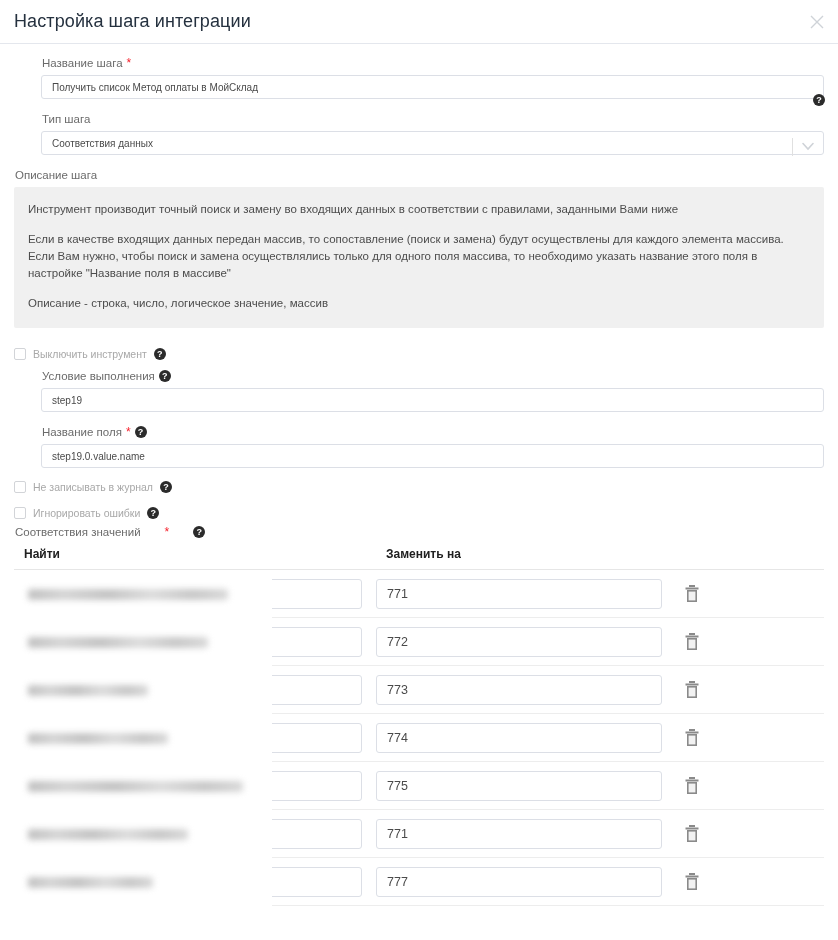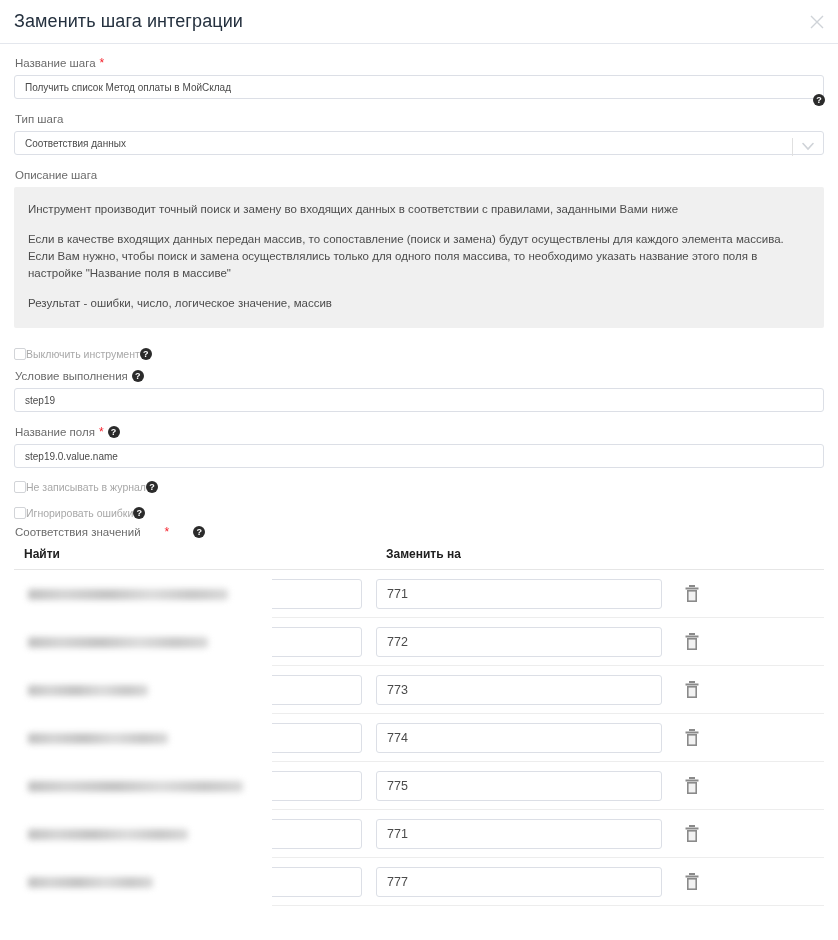--- a/index.html
+++ b/index.html
@@ -56,21 +56,21 @@
     height: 24px;
     border: 1px solid #dcdfe6;
     border-radius: 3px;
     background: #fff;
     display: flex;
     align-items: center;
     padding: 0 10px;
     font-size: 10px;
     color: #4a4a4a;
   }
-  .field-block { margin-bottom: 13px; }
+  .field-block { margin-bottom: 13px; margin-left: 27px; }
 
   .select-box { position: relative; padding-right: 40px; }
   .select-sep {
     position: absolute; right: 30px; top: 6px;
     width: 1px; height: 18px; background: #e0e0e0;
   }
   .caret { position: absolute; right: 9px; top: 10px; }
 
   
   .help-ico {
@@ -92,21 +92,21 @@
   }
   .desc-panel p {
     margin: 0 0 13px 0;
     font-size: 11.5px;
     line-height: 17px;
     color: #4c4c4c;
   }
   .desc-panel p:last-child { margin-bottom: 0; }
 
   
-  .chk-row { display: flex; margin-bottom: 9px; }
+  .chk-row { display: flex; gap: 7px; margin-bottom: 9px; }
   .chk-box {
     width: 12px; height: 12px;
     border: 1px solid #d2d4d8;
     border-radius: 2px; background: #fff;
     flex: 0 0 auto; cursor: pointer;
   }
   .chk-label { font-size: 10.5px; color: #a8a8a8; white-space: nowrap; }
 
   
   .tbl-head {
@@ -163,21 +163,21 @@
     filter: blur(3.2px);
     opacity: .85;
   }
 </style>
 </head>
 <body>
 
 <div class="modal">
 
   <div class="modal-header">
-    <div class="modal-title">Заменить шага интеграции</div>
+    <div class="modal-title">Настройка шага интеграции</div>
     <div class="close-btn">
       <svg width="18" height="18" viewBox="0 0 18 18">
         <path d="M3 3 L15 15 M15 3 L3 15" stroke="#cfd3d8" stroke-width="1.4" fill="none"></path>
       </svg>
     </div>
   </div>
 
   <div class="modal-body">
 
     <div class="help-corner help-ico">?</div>
@@ -201,21 +201,21 @@
           </svg>
         </span>
       </div>
     </div>
 
     <div>
       <div class="field-label">Описание шага</div>
       <div class="desc-panel">
         <p>Инструмент производит точный поиск и замену во входящих данных в соответствии с правилами, заданными Вами ниже</p>
         <p>Если в качестве входящих данных передан массив, то сопоставление (поиск и замена) будут осуществлены для каждого элемента массива. Если Вам нужно, чтобы поиск и замена осуществлялись только для одного поля массива, то необходимо указать название этого поля в настройке "Название поля в массиве"</p>
-        <p>Результат - ошибки, число, логическое значение, массив</p>
+        <p>Описание - строка, число, логическое значение, массив</p>
       </div>
     </div>
 
     <div class="chk-row">
       <span class="chk-box"></span>
       <span class="chk-label">Выключить инструмент</span>
       <span class="help-ico">?</span>
     </div>
 
     <div class="field-block">

